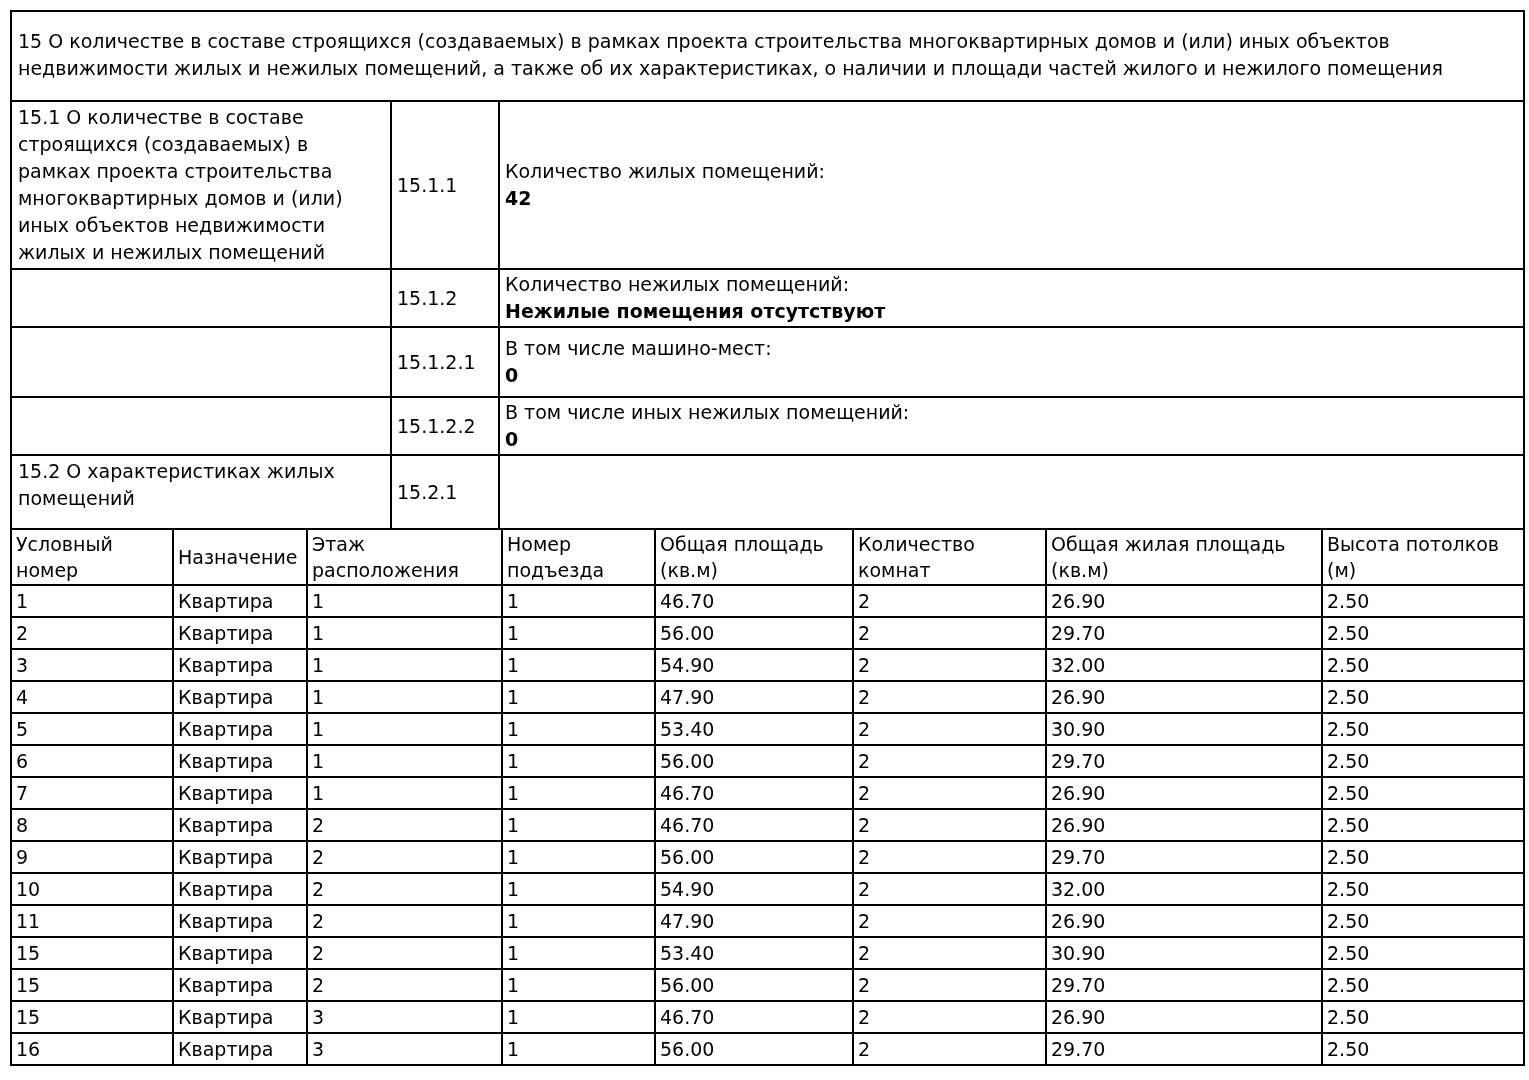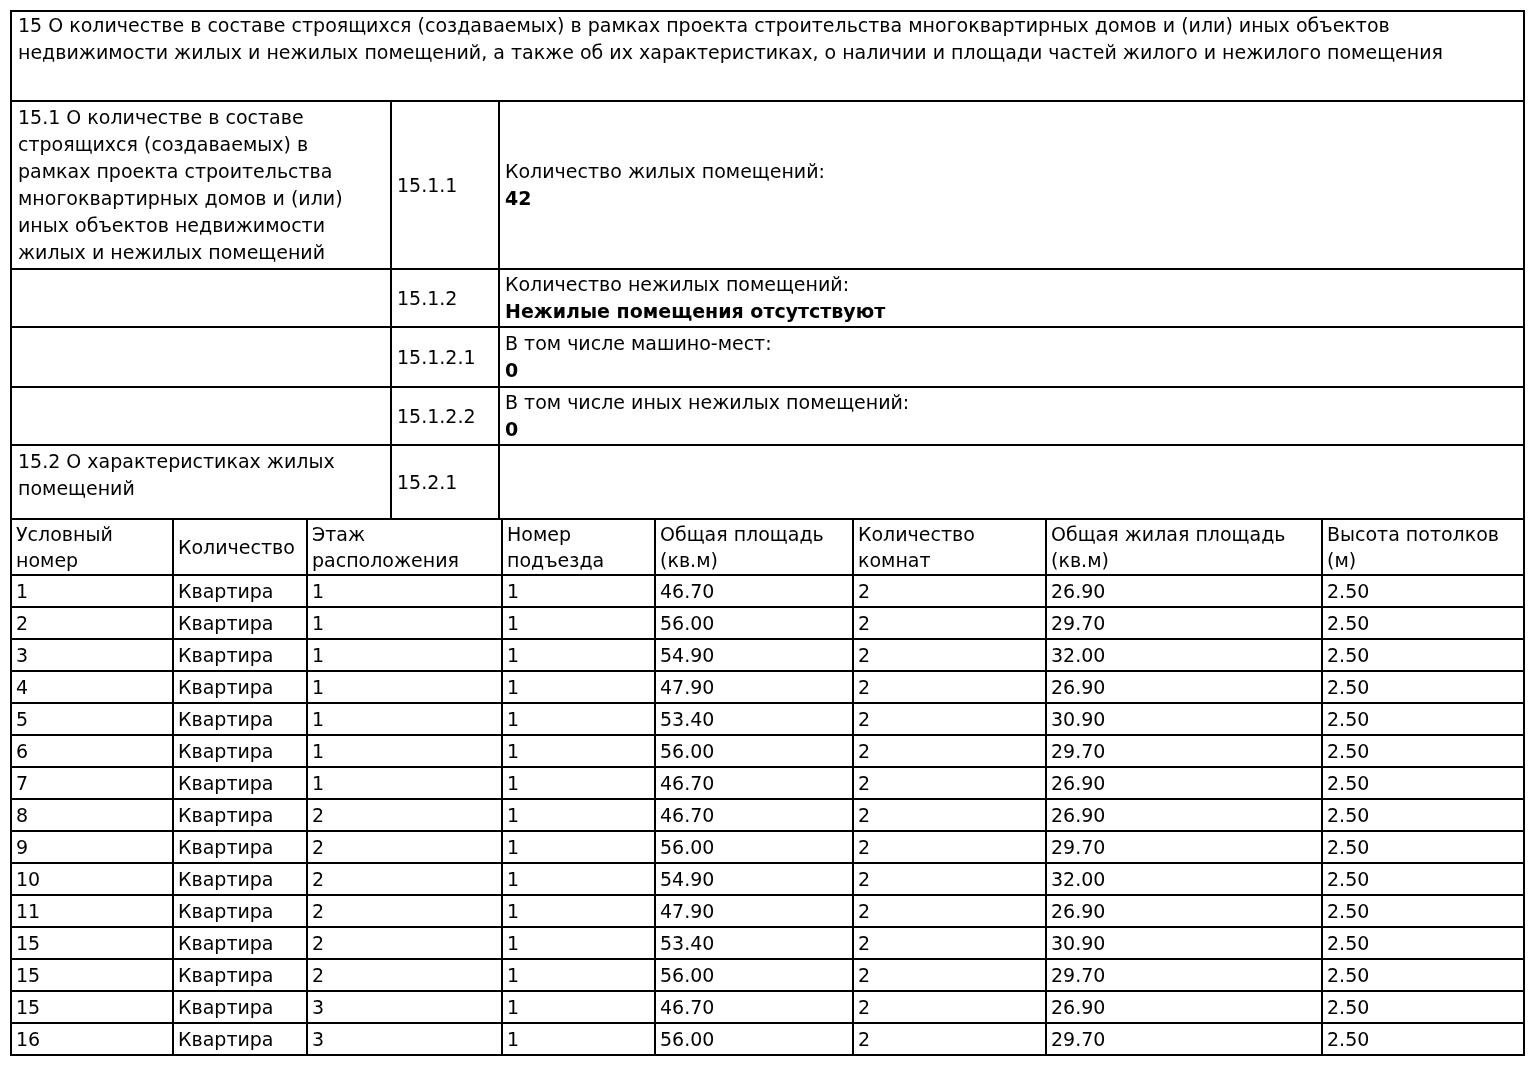--- a/index.html
+++ b/index.html
@@ -31,25 +31,25 @@
     vertical-align: middle;
     overflow: hidden;
     text-align: left;
     font-weight: normal;
     word-wrap: break-word;
   }
   
   tr.r-title    { height: 90px;  }
   tr.r-15-1-1   { height: 168px; padding-left: 24px; }
   tr.r-15-1-2   { height: 57px;  }
-  tr.r-15-1-2-1 { height: 60px; margin-left: 32px;  }
+  tr.r-15-1-2-1 { height: 70px; margin-left: 32px;  }
   tr.r-15-1-2-2 { height: 58px;  }
   tr.r-15-2-1   { height: 74px;  }
 
-  .title-cell { vertical-align: top; padding: 0 6px; }
+  .title-cell { vertical-align: top; padding: 16px 6px; }
   .left-cell  { vertical-align: top; padding: 2px 6px; }
   .num-cell   { vertical-align: middle; }
   .content-cell .cell-label { font-weight: normal; }
   .content-cell .cell-value { font-weight: bold; }
 
   
   .apt-table { margin-top: -2px; }
   .apt-table thead tr { height: 44px; }
   .apt-table tbody tr { height: 32px; }
   .apt-table td, .apt-table th {
@@ -127,21 +127,21 @@
       <col style="width:195px">
       <col style="width:153px">
       <col style="width:198px">
       <col style="width:193px">
       <col style="width:276px">
       <col style="width:202px">
     </colgroup>
     <thead>
       <tr>
         <th>Условный номер</th>
-        <th>Количество</th>
+        <th>Назначение</th>
         <th>Этаж расположения</th>
         <th>Номер подъезда</th>
         <th>Общая площадь (кв.м)</th>
         <th>Количество комнат</th>
         <th>Общая жилая площадь (кв.м)</th>
         <th>Высота потолков (м)</th>
       </tr>
     </thead>
     <tbody>
         <tr>

